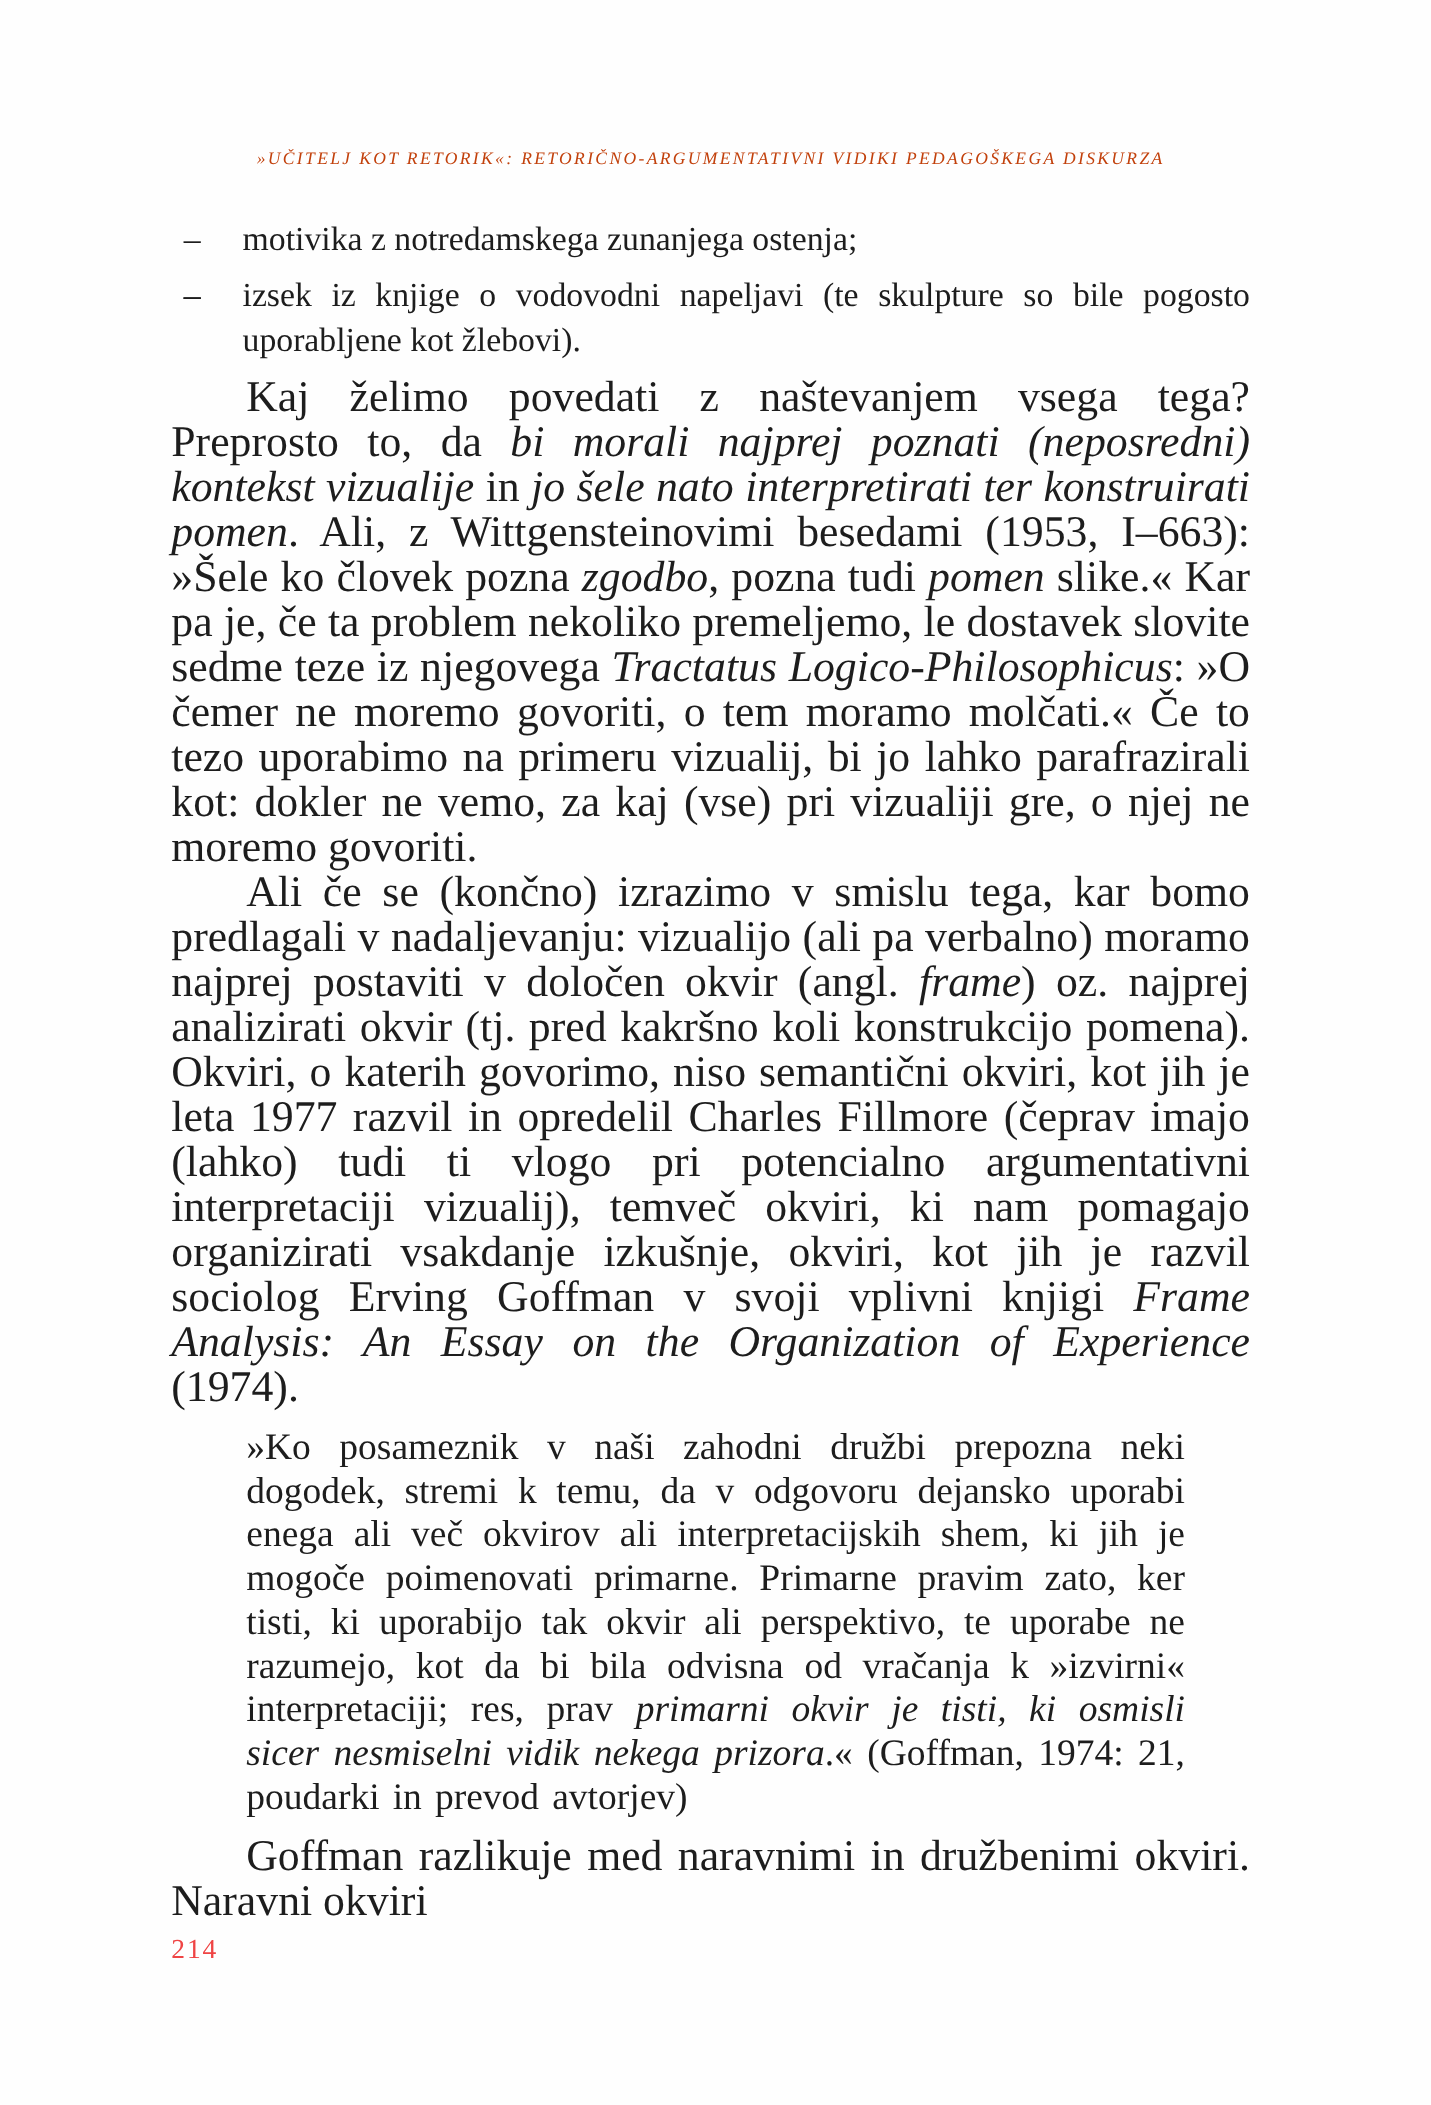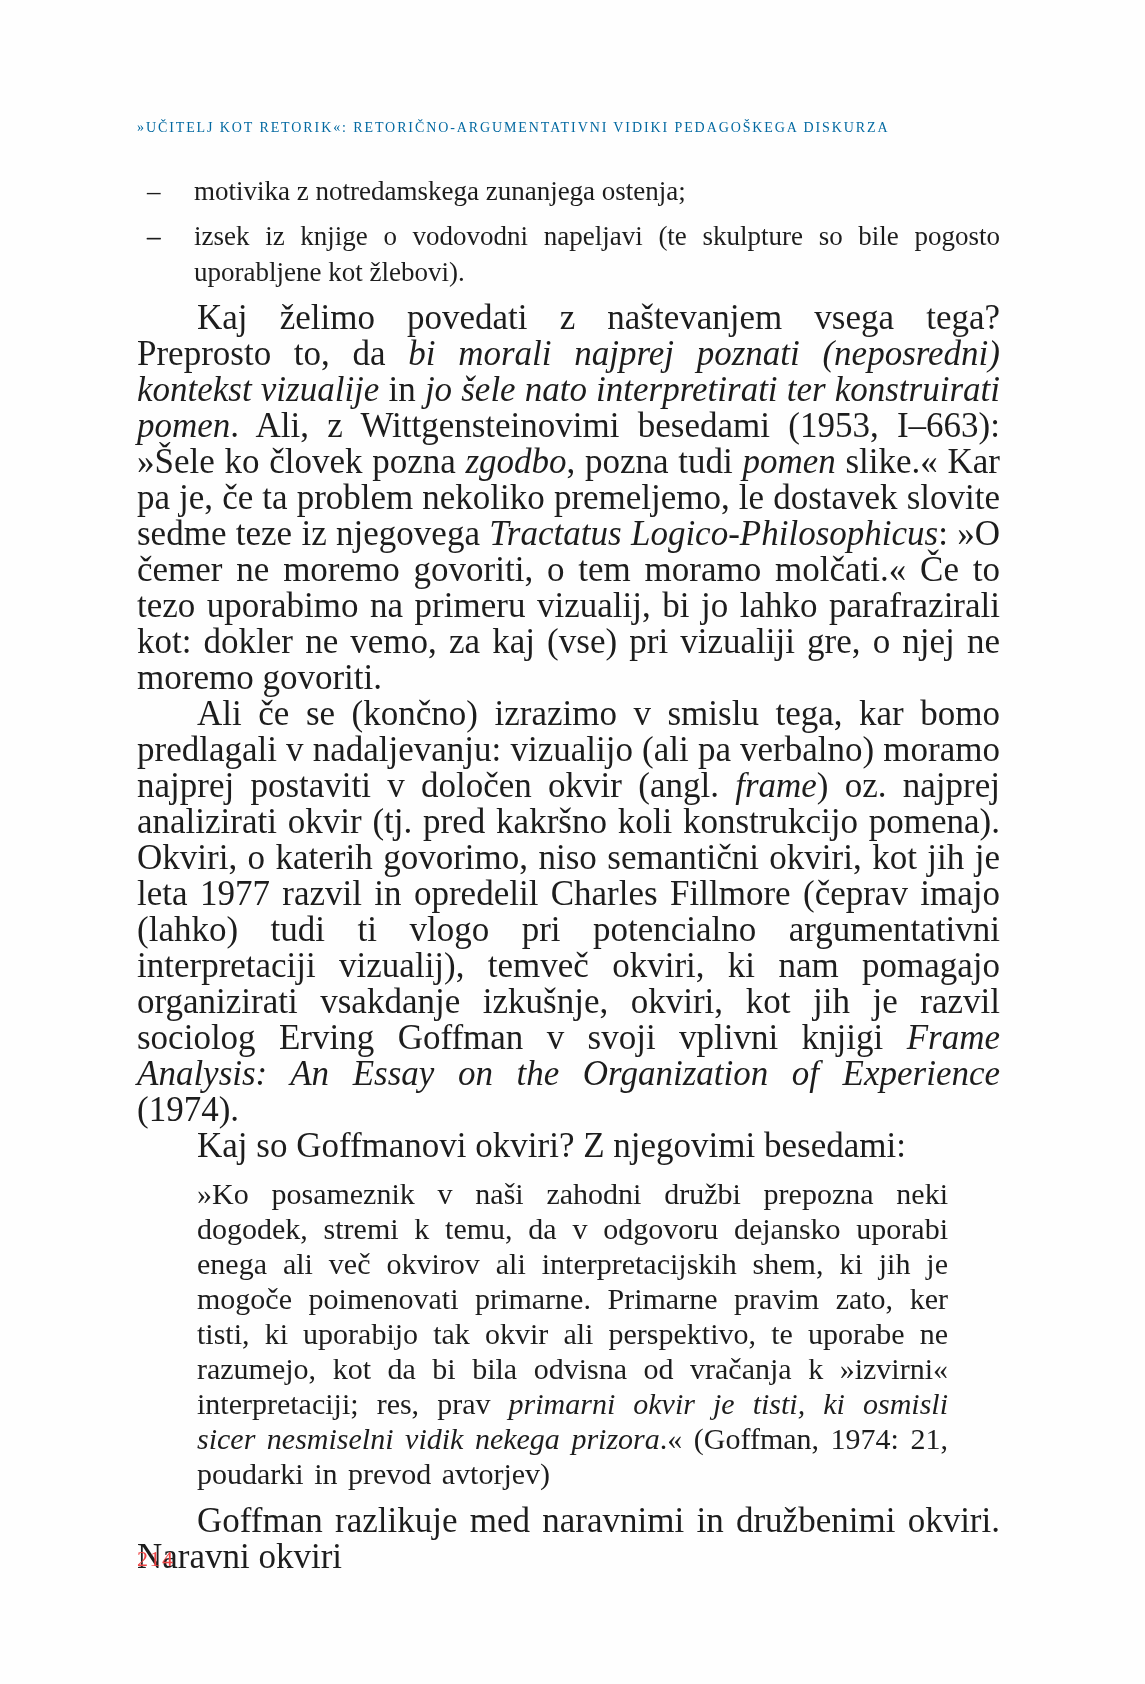--- a/index.html
+++ b/index.html
@@ -8,25 +8,27 @@
     width: 1145px;
     height: 1684px;
     box-sizing: border-box;
     background: #fefefe;
     font-family: "Liberation Serif", "DejaVu Serif", serif;
     color: #1d1d1d;
     padding: 120px 145px 0 137px;
     overflow: hidden;
   }
   .running-head {
-    color: #0369a1;
+    text-align: center;
+    color: #c2410c;
     font-size: 14px;
     letter-spacing: 1.9px;
     white-space: nowrap;
     margin-bottom: 37px;
+    font-style: italic;
   }
   .dash-list {
     list-style: none;
     margin: 0 0 10px 0;
     padding: 0;
   }
   .dash-list li {
     position: relative;
     padding-left: 57px;
     font-size: 27px;
@@ -87,21 +89,20 @@
       <li>
         <span class="dash">–</span>
         <span>izsek iz knjige o vodovodni napeljavi (te skulpture so bile pogosto uporabljene kot žlebovi).</span>
       </li>
     </ul>
 
     <p class="para"><span>Kaj želimo povedati z naštevanjem vsega tega? Preprosto to, da </span><em>bi morali najprej poznati (neposredni) kontekst vizualije</em><span> in </span><em>jo šele nato interpretirati ter konstruirati pomen</em><span>. Ali, z Wittgensteinovimi besedami (1953, I–663): »Šele ko človek pozna </span><em>zgodbo</em><span>, pozna tudi </span><em>pomen</em><span> slike.« Kar pa je, če ta problem nekoliko premeljemo, le dostavek slovite sedme teze iz njegovega </span><em>Tractatus Logico-Philosophicus</em><span>: »O čemer ne moremo govoriti, o tem moramo molčati.« Če to tezo uporabimo na primeru vizualij, bi jo lahko parafrazirali kot: dokler ne vemo, za kaj (vse) pri vizualiji gre, o njej ne moremo govoriti.</span></p>
 
     <p class="para"><span>Ali če se (končno) izrazimo v smislu tega, kar bomo predlagali v nadaljevanju: vizualijo (ali pa verbalno) moramo najprej postaviti v določen okvir (angl. </span><em>frame</em><span>) oz. najprej analizirati okvir (tj. pred kakršno koli konstrukcijo pomena). Okviri, o katerih govorimo, niso semantični okviri, kot jih je leta 1977 razvil in opredelil Charles Fillmore (čeprav imajo (lahko) tudi ti vlogo pri potencialno argumentativni interpretaciji vizualij), temveč okviri, ki nam pomagajo organizirati vsakdanje izkušnje, okviri, kot jih je razvil sociolog Erving Goffman v svoji vplivni knjigi </span><em>Frame Analysis: An Essay on the Organization of Experience</em><span> (1974).</span></p>
 
-    <p class="para"><span>Kaj so Goffmanovi okviri? Z njegovimi besedami:</span></p>
 
     <blockquote class="quote"><span>»Ko posameznik v naši zahodni družbi prepozna neki dogodek, stremi k temu, da v odgovoru dejansko uporabi enega ali več okvirov ali interpretacijskih shem, ki jih je mogoče poimenovati primarne. Primarne pravim zato, ker tisti, ki uporabijo tak okvir ali perspektivo, te uporabe ne razumejo, kot da bi bila odvisna od vračanja k »izvirni« interpretaciji; res, prav </span><em>primarni okvir je tisti, ki osmisli sicer nesmiselni vidik nekega prizora</em><span>.« (Goffman, 1974: 21, poudarki in prevod avtorjev)</span></blockquote>
 
     <p class="para"><span>Goffman razlikuje med naravnimi in družbenimi okviri. Naravni okviri</span></p>
 
 
   </main>
 
   <footer>
     <span class="page-number">214</span>

